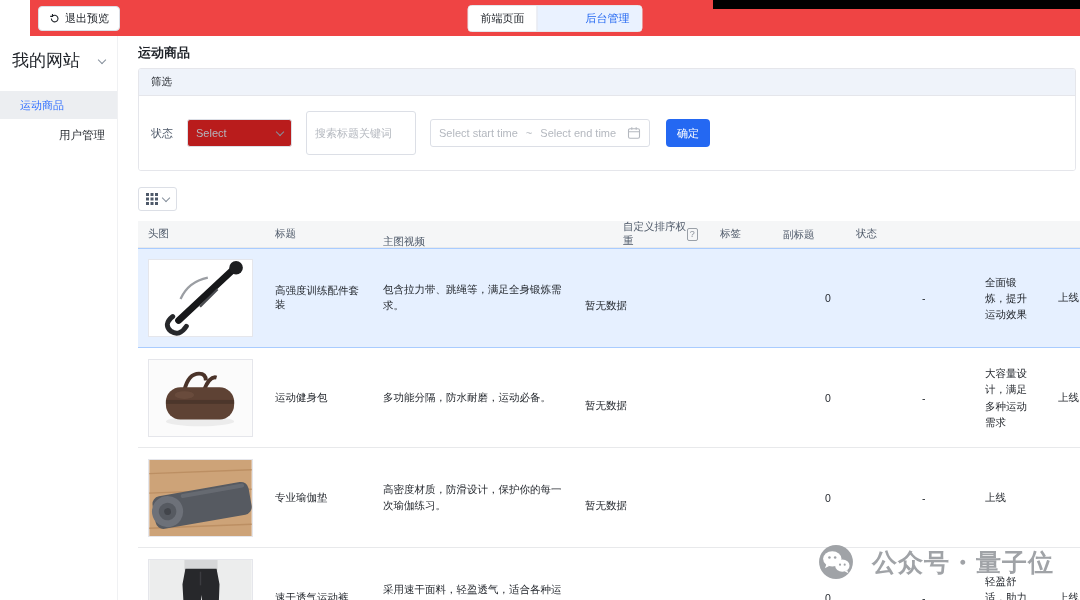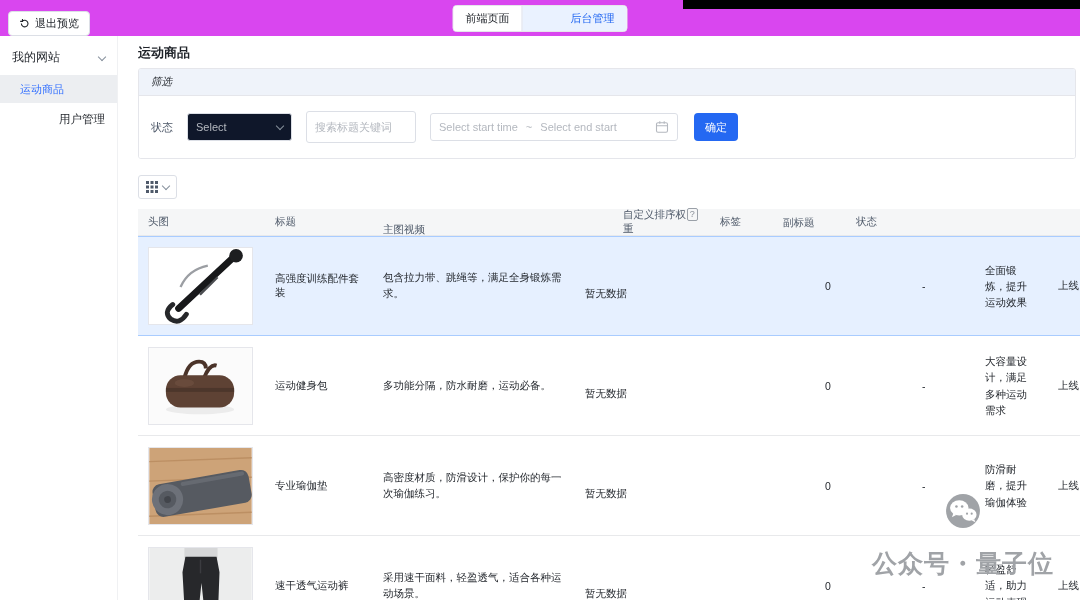--- a/index.html
+++ b/index.html
@@ -5,65 +5,65 @@
   * { box-sizing: border-box; margin: 0; padding: 0; }
   html,body { width:1080px; height:600px; }
   body {
     position: relative;
     overflow: hidden;
     background: #fff;
     color: #1f2329;
     font-family: "Liberation Sans", "DejaVu Sans", sans-serif;
   }
   
-  .topbar { height:36px; position:relative; display:flex; align-items:flex-end; background:#d946ef; }
+  .topbar { height:36px; position:relative; display:flex; align-items:center; background:#ef4444;margin-left:30px; }
   .exit-btn {
     margin-left:8px; display:inline-flex; align-items:center; gap:5px;
     border:1px solid #dcdfe6; border-radius:4px; background:#fff;
     padding:4px 10px; font-size:11px; color:#1f2329; cursor:pointer;
     font-family:inherit;
   }
   .seg {
     position:absolute; left:50%; top:5px; transform:translateX(-50%);
     display:flex; border:1px solid #e5e6eb; border-radius:4px; overflow:hidden;
     font-size:11px; background:#fff;
   }
   .seg-item { padding:5px 12px; background:#fff; color:#1f2329; cursor:pointer; white-space:nowrap; }
   .seg-item + .seg-item { border-left:1px solid #e5e6eb;padding-left:48px; }
   .seg-item.active { background:#eaf2ff; color:#2468f2; }
   .dark-strip { position:absolute; left:683px; top:0; width:397px; height:9px; background:#000; }
 
   
   .layout { display:flex; height:564px; }
   .sidebar { width:118px; flex-shrink:0; border-right:1px solid #f0f1f3; padding-top:4px; background:#fff; }
-  .site-row { display:flex; align-items:center; justify-content:space-between; padding:9px 12px 9px 12px; font-size:12px; color:#1f2329; cursor:pointer; }
+  .site-row { display:flex; align-items:center; justify-content:space-between; padding:9px 12px 19px 12px; font-size:17px; color:#1f2329; cursor:pointer; }
   .side-item { height:28px; line-height:28px; padding-left:20px; font-size:11px; color:#1f2329; cursor:pointer; }
   .side-item.active { background:#eceef1; color:#3370ff; }
   .side-group { padding:9px 12px; font-size:11.5px; color:#1f2329; cursor:pointer;text-align:right; }
 
   .main { flex:1; min-width:0; overflow:hidden; padding:0 4px 0 20px; position:relative; }
   .page-title { margin:8px 0 0; font-size:13px; font-weight:600; color:#1f2329; line-height:18px; }
 
   
   .filter { margin-top:6px; border:1px solid #e5e6eb; border-radius:3px; overflow:hidden; }
-  .filter-head { background:#eff3fa; border-bottom:1px solid #e5e6eb; padding:6px 12px; font-size:10.5px; color:#1f2329;font-style:italic; }
+  .filter-head { background:#eff3fa; border-bottom:1px solid #e5e6eb; padding:6px 12px; font-size:10.5px; color:#1f2329; }
   .filter-body { display:flex; align-items:center; gap:14px; padding:15px 12px; background:#fff; }
   .f-label { font-size:11px; color:#4e5969; }
   .select {
     width:105px; height:28px; border:1px solid #dcdfe6; border-radius:3px;
-    display:flex; align-items:center; justify-content:space-between; padding:0 8px; cursor:pointer; background:#0f172a;
+    display:flex; align-items:center; justify-content:space-between; padding:0 8px; cursor:pointer; background:#b91c1c;
   }
   .placeholder { color:#b4b8bf; font-size:11px; }
   .text-input {
-    width:110px; height:32px; border:1px solid #dcdfe6; border-radius:3px;
+    width:110px; height:44px; border:1px solid #dcdfe6; border-radius:3px;
     padding:0 8px; font-size:11px; color:#1f2329; outline:none; font-family:inherit;
   }
   .text-input::placeholder { color:#b4b8bf; }
   .date-range {
-    width:248px; height:28px; border:1px solid #dcdfe6; border-radius:3px;
+    width:220px; height:28px; border:1px solid #dcdfe6; border-radius:3px;
     display:flex; align-items:center; padding:0 8px; cursor:pointer; background:#fff;
   }
   .date-range .sep { margin:0 8px; }
   .date-range .cal { margin-left:auto; display:flex; }
   .confirm {
     background:#2468f2; color:#fff; border:none; border-radius:4px;
     height:28px; padding:0 11px; font-size:11px; cursor:pointer; margin-left:2px; font-family:inherit;
   }
 
   
@@ -83,37 +83,37 @@
   
   .table { margin-top:10px; width:975px; font-size:10.5px; }
   .t-row { display:flex; align-items:center; }
   .t-head { background:#f5f6f7; height:27px; color:#4e5969; border-bottom:1px solid #e8e9eb; }
   .cell { padding:0 12px 0 10px; flex-shrink:0; }
   .col-img { width:127px; }
   .col-title { width:108px; }
   .col-summary { width:202px; line-height:1.5; }
   .col-video { width:240px;margin-top:16px; }
   .col-weight { width:97px; }
-  .t-head .col-weight { display:flex; align-items:flex-start; gap:0; }
+  .t-head .col-weight { display:flex; align-items:center; gap:0; }
   .col-tag { width:63px; }
   .col-sub { width:73px; line-height:1.55; }
   .col-status { width:60px; }
   .t-body-row { min-height:100px; border-bottom:1px solid #e8e9eb; background:#fff; }
   .t-body-row.selected { background:#e6f0ff; border-top:1px solid #a9ccff; border-bottom:1px solid #a9ccff; }
   .thumb { width:105px; height:78px; border:1px solid #e5e6eb; background:#fff; display:block; overflow:hidden; }
   .qicon {
     width:13px; height:13px; border:1px solid #9aa0a8; border-radius:2px; color:#8a9099;
     font-size:9px; display:inline-flex; align-items:center; justify-content:center; line-height:1; cursor:default;
   }
 
   
   .watermark {
     position:absolute; right:26px; bottom:20px; z-index:20;
     display:flex; align-items:center; gap:18px;
-    color:#a0a3a7; font-size:25px; font-weight:700; letter-spacing:1px;flex-direction:column;
+    color:#a0a3a7; font-size:25px; font-weight:700; letter-spacing:1px;
   }
 </style>
 </head>
 <body>
 
 <div class="app">
 
   <div class="topbar">
     <button class="exit-btn">
       <span style="display:flex;">
@@ -150,21 +150,21 @@
         <div class="filter-body">
           <span class="f-label">状态</span>
           <div class="select">
             <span class="placeholder">Select</span>
             <span class="chev"></span>
           </div>
           <input class="text-input" type="text" placeholder="搜索标题关键词" style="">
           <div class="date-range">
             <span class="placeholder">Select start time</span>
             <span class="placeholder sep">~</span>
-            <span class="placeholder">Select end start</span>
+            <span class="placeholder">Select end time</span>
             <span class="cal">
               <svg width="14" height="14" viewBox="0 0 14 14" fill="none">
                 <rect x="1.5" y="2.8" width="11" height="9.5" rx="1.5" stroke="#b4b8bf" stroke-width="1.1"></rect>
                 <line x1="1.5" y1="5.8" x2="12.5" y2="5.8" stroke="#b4b8bf" stroke-width="1.1"></line>
                 <line x1="4.8" y1="1.2" x2="4.8" y2="3.8" stroke="#b4b8bf" stroke-width="1.1"></line>
                 <line x1="9.2" y1="1.2" x2="9.2" y2="3.8" stroke="#b4b8bf" stroke-width="1.1"></line>
               </svg>
             </span>
           </div>
           <button class="confirm">确定</button>
@@ -266,21 +266,20 @@
                   <rect x="34" y="32" width="66" height="4" rx="2" fill="#6a6e76" opacity="0.8"></rect>
                 </g>
               </svg>
             </span>
           </div>
           <div class="cell col-title">专业瑜伽垫</div>
           <div class="cell col-summary">高密度材质，防滑设计，保护你的每一次瑜伽练习。</div>
           <div class="cell col-video">暂无数据</div>
           <div class="cell col-weight">0</div>
           <div class="cell col-tag">-</div>
-          <div class="cell col-sub">防滑耐磨，提升瑜伽体验</div>
           <div class="cell col-status">上线</div>
         </div>
 
         <div class="t-row t-body-row">
           <div class="cell col-img">
             <span class="thumb">
               <svg width="103" height="76" viewBox="0 0 105 78">
                 <rect width="105" height="78" fill="#eceded"></rect>
                 <rect x="36" y="0" width="34" height="11" fill="#d6d7d8"></rect>
                 <path d="M37 9 h32 l3 16 -2 53 h-12 l-4.5 -42 -4.5 42 h-12 l-3 -53 z" fill="#27282b"></path>

